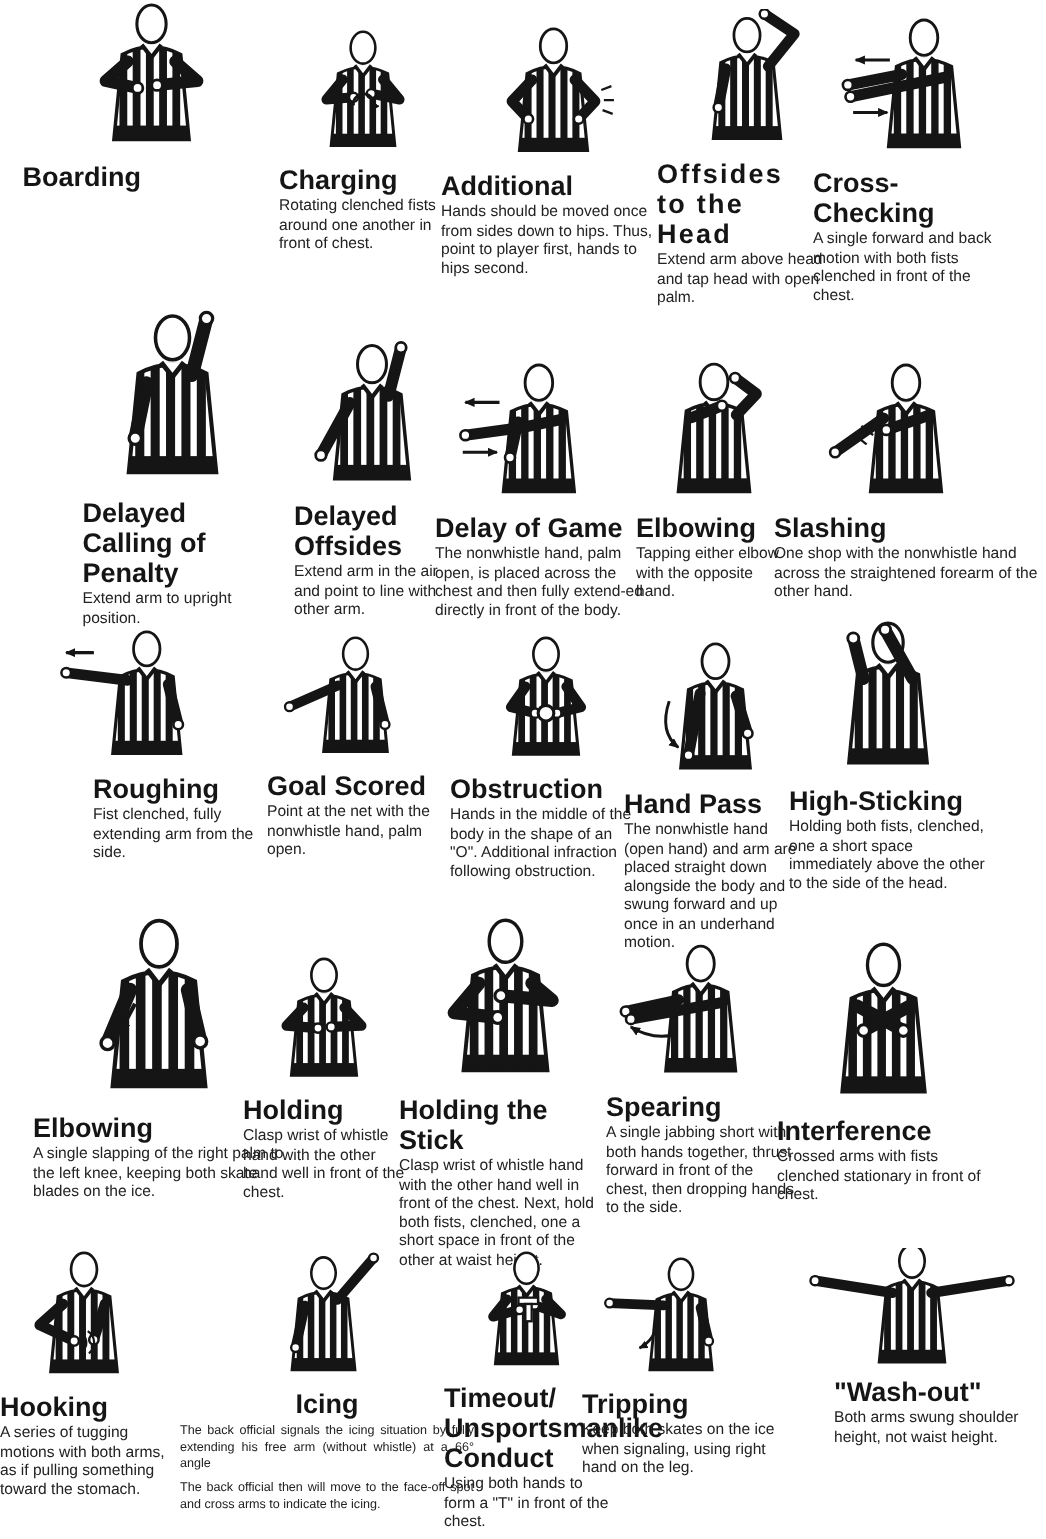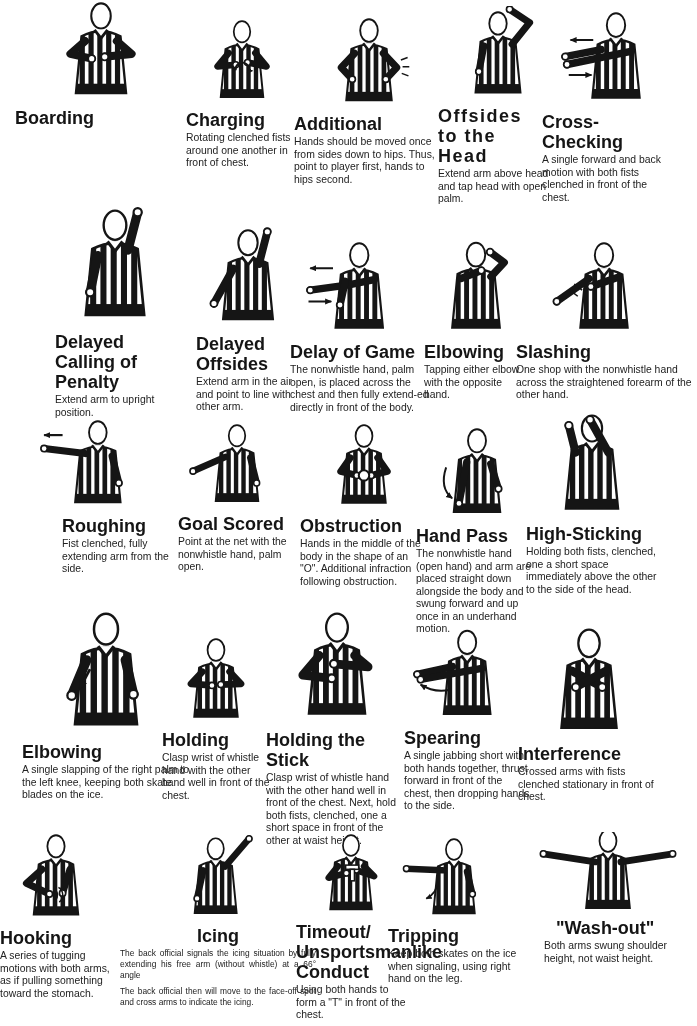--- a/index.html
+++ b/index.html
@@ -734,14 +734,14 @@
         <rect x="55.5" y="26" width="5.6" height="72" fill="#151515" clip-path="url(#ah24c)"></rect>
         <rect x="65" y="26" width="5.6" height="72" fill="#151515" clip-path="url(#ah24c)"></rect>
         <rect x="22" y="88" width="56" height="10" fill="#151515" clip-path="url(#ah24c)"></rect>
         <path d="M43,30 L50,39 L57,30" fill="#fff" stroke="#151515" stroke-width="3"></path>
         <path d="M34,41 L-30,31" fill="none" stroke="#151515" stroke-width="8.5" stroke-linecap="round" stroke-linejoin="round"></path>
         <path d="M66,41 L130,31" fill="none" stroke="#151515" stroke-width="8.5" stroke-linecap="round" stroke-linejoin="round"></path>
         <circle cx="-30" cy="31" r="3.8" fill="#fff" stroke="#151515" stroke-width="2"></circle>
         <circle cx="130" cy="31" r="3.8" fill="#fff" stroke="#151515" stroke-width="2"></circle>
       </svg></div>
   <h3 class="sig-name" style="margin-left:32px">"Wash-out"</h3>
-  <p class="sig-desc" style="margin-left:20px">Both arms swung shoulder height, not waist height.</p>
+  <p class="sig-desc" style="margin-left:32px">Both arms swung shoulder height, not waist height.</p>
 </div>
 
 </body></html>

